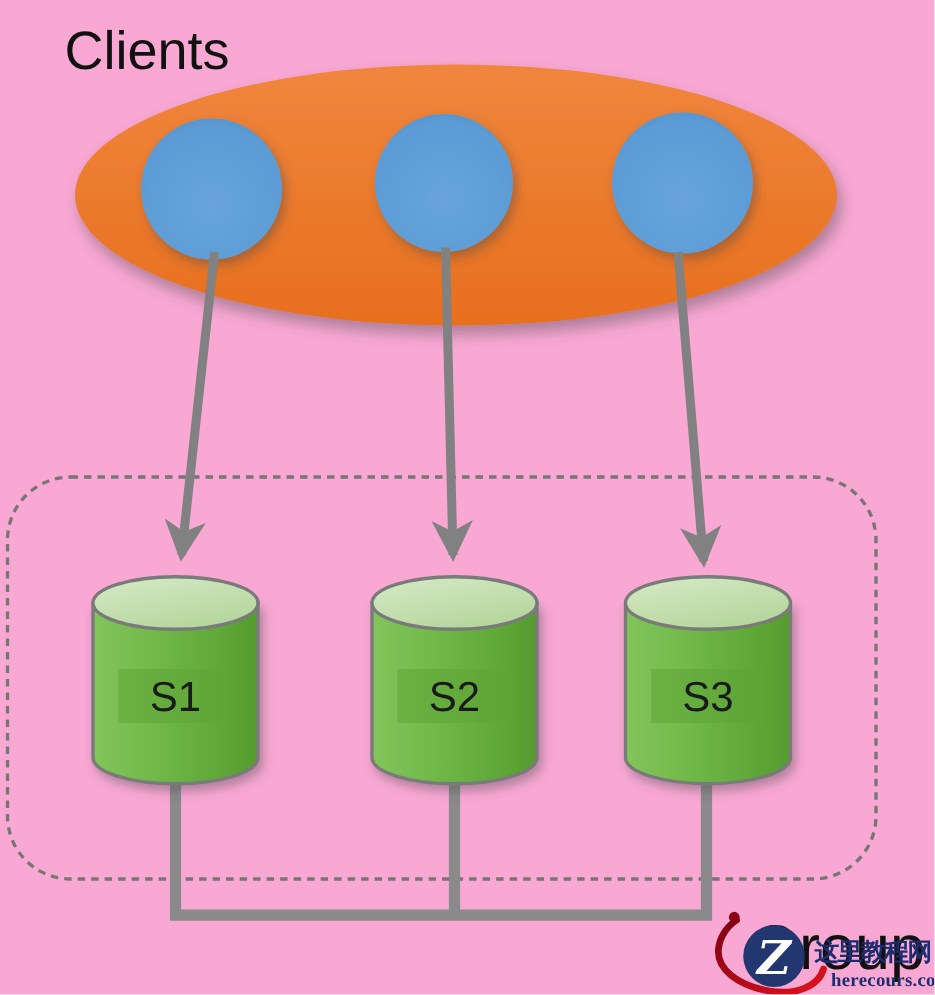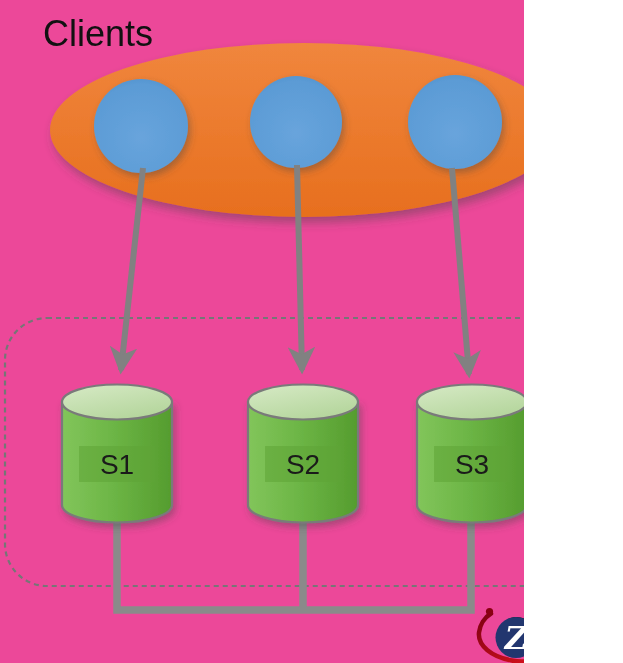--- a/index.html
+++ b/index.html
@@ -1,20 +1,20 @@
 <!DOCTYPE html>
 <html><head>
 <meta charset="utf-8">
 <style>
   html,body{margin:0;padding:0;background:#ffffff;}
   .canvas{
     position:relative;
-    width:524px;height:663px;
+    width:623px;height:663px;
     overflow:hidden;
-    background:#ec4899;
+    background:#f9a8d4;
     font-family:"Liberation Sans", sans-serif;
   }
   svg text{font-family:"Liberation Sans", sans-serif;}
   .wm-url{font-family:"Liberation Serif", serif;}
   .z-glyph{font-family:"DejaVu Serif", serif;}
 </style>
 </head>
 <body>
 
 <div class="canvas">

